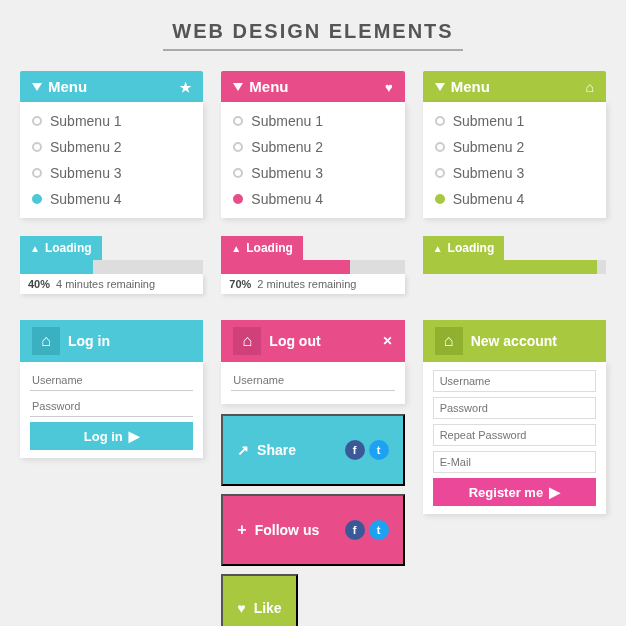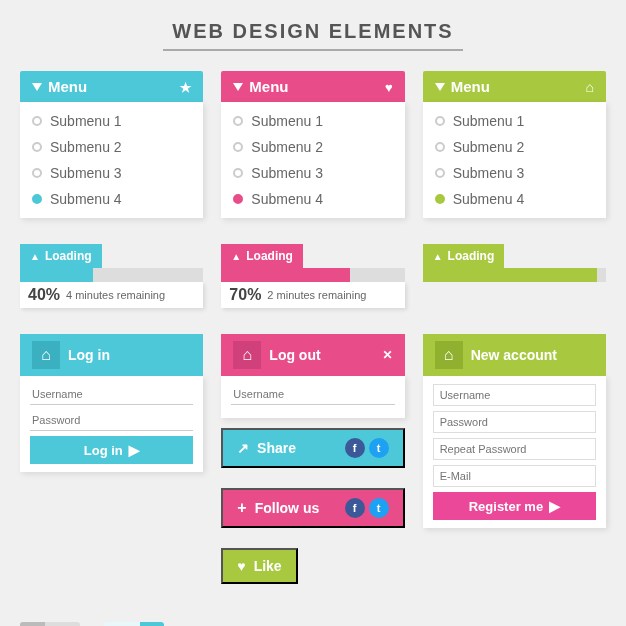--- a/index.html
+++ b/index.html
@@ -70,21 +70,21 @@
       flex-shrink: 0;
     }
     .menu-dot.active-cyan { background: #4dc8d8; border-color: #4dc8d8; }
     .menu-dot.active-pink { background: #e84d8a; border-color: #e84d8a; }
     .menu-dot.active-green { background: #a8c840; border-color: #a8c840; }
     
     .icon-star::before { content: '★'; color: white; font-size: 13px; }
     .icon-heart::before { content: '♥'; color: white; font-size: 13px; }
     .icon-home::before { content: '⌂'; color: white; font-size: 14px; }
     
-    .loading-widget { margin-top: 8px; }
+    .loading-widget { }
     .loading-header {
       display: inline-flex;
       align-items: center;
       padding: 5px 10px;
       color: white;
       font-size: 12px;
       font-weight: bold;
       gap: 5px;
     }
     .loading-cyan .loading-header { background: #4dc8d8; }
@@ -111,21 +111,21 @@
       background: white;
       padding: 4px 8px;
       font-size: 11px;
       color: #666;
       gap: 6px;
       box-shadow: 2px 2px 4px rgba(0,0,0,0.1);
     }
     .loading-pct {
       font-weight: bold;
       color: #444;
-      font-size: 16px;
+      font-size: 11px;
     }
     
     .form-widget { margin-top: 8px; }
     .form-header {
       display: flex;
       align-items: center;
       color: white;
       font-size: 14px;
       font-weight: bold;
       padding: 7px 12px;
@@ -206,25 +206,25 @@
       display: flex;
       align-items: center;
     }
     .toggle-on-cyan { background: #4dc8d8; color: white; padding: 0 6px; height: 100%; display: flex; align-items: center; margin-left: auto; }
     .toggle-on-pink { background: #e84d8a; color: white; padding: 0 6px; height: 100%; display: flex; align-items: center; margin-left: auto; }
     .toggle-bg-cyan { background: #e8f8fa; }
     .toggle-bg-pink { background: #fce8f0; }
     .social-btn {
       display: flex;
       align-items: center;
-      padding: 8px 14px;
+      padding: 24px 14px;
       color: white;
       font-size: 14px;
       font-weight: bold;
-      margin-bottom: 20px;
+      margin-bottom: 8px;
       gap: 8px;
       cursor: pointer;
       width: 100%;
     }
     .social-btn .icons { margin-left: auto; display: flex; gap: 4px; }
     .fb-icon, .tw-icon {
       width: 20px; height: 20px;
       border-radius: 50%;
       display: flex; align-items: center; justify-content: center;
       font-size: 11px;

